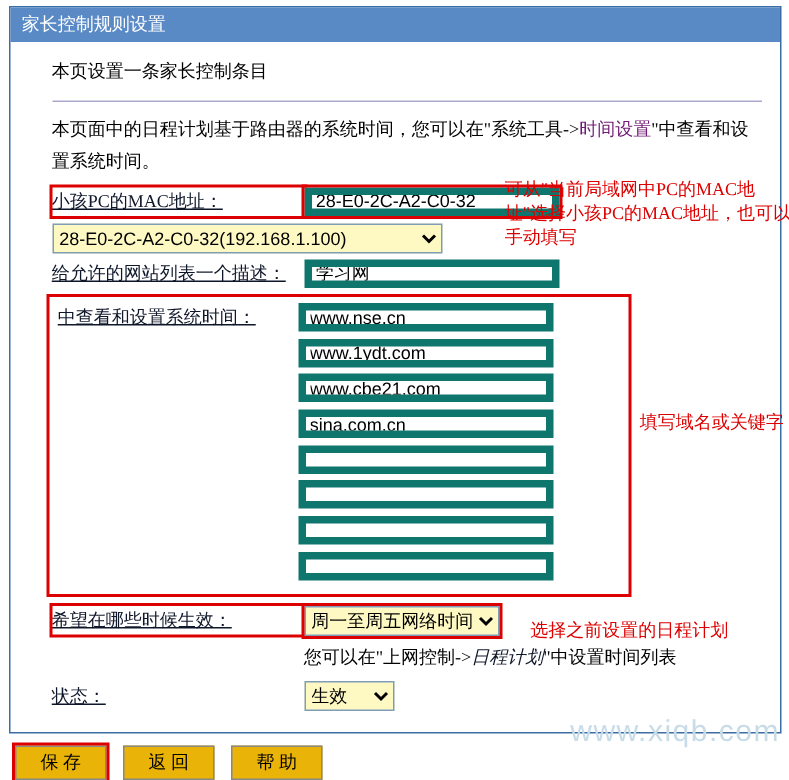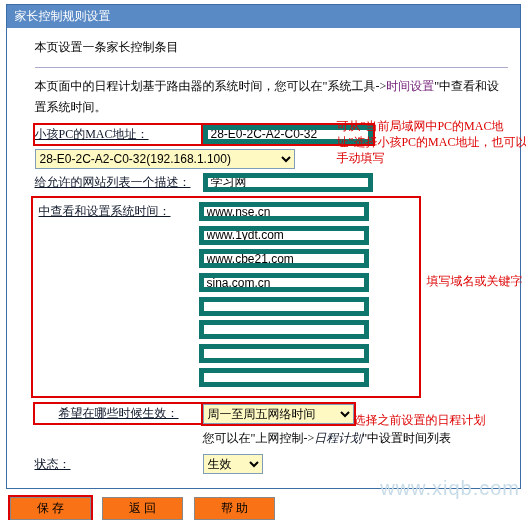--- a/index.html
+++ b/index.html
@@ -86,23 +86,23 @@
   .indented {
     margin-left: 168px;
     line-height: 1.7;
   }
   .btn-row {
     margin: 8px 0 4px 10px;
   }
   .btn {
     font-family: "SimSun", serif;
     font-size: 12px;
-    padding: 2px 26px;
+    padding: 2px 16px;
     border: 1px solid #888;
-    background: #f97316;
+    background: #eab308;
     cursor: pointer;
     margin-right: 8px;
   }
   .btn-save { outline: 2px solid #d00; outline-offset: 0; }
   .watermark {
     position: absolute;
     right: 6px;
     bottom: 20px;
     font-family: Arial, sans-serif;
     font-size: 20px;
@@ -184,23 +184,23 @@
           <div class="label"></div>
           <div class="field"><input type="text" value="" style=""></div>
         </div>
       <div class="row">
           <div class="label"></div>
           <div class="field"><input type="text" value="" style=""></div>
         </div>
     </div>
 
     <div class="row">
-      <div class="label" style="outline:2px solid #d00;text-align:center;">希望在哪些时候生效：</div>
-      <div class="field">
-        <select style="width:151px;outline:2px solid #d00;">
+      <div class="label" style="outline:2px solid #d00;">希望在哪些时候生效：</div>
+      <div class="field">
+        <select style="width:130px;outline:2px solid #d00;">
           <option>周一至周五网络时间</option>
         </select>
       </div>
     </div>
 
     <div class="indented">
       <span>您可以在"上网控制-&gt;</span><span class="red-link">日程计划</span><span>"中设置时间列表</span>
     </div>
 
     <div class="row" style="margin-top:6px;">

